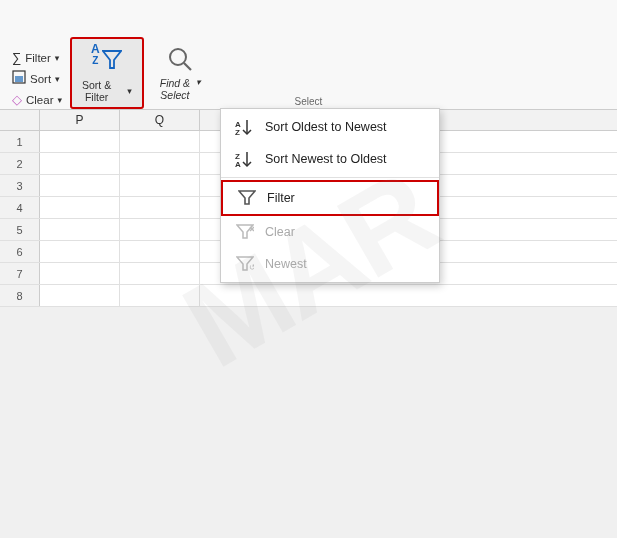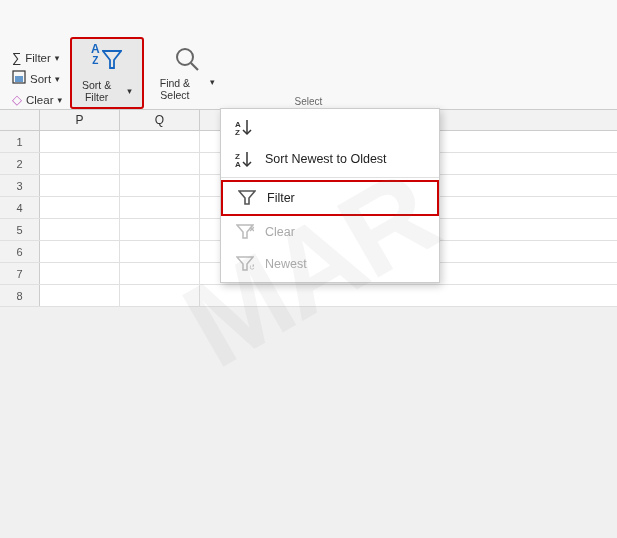--- a/index.html
+++ b/index.html
@@ -316,21 +316,21 @@
     </div>
   </button>
 
   <button class="find-select-btn">
     <div>
       <svg width="28" height="30" viewBox="0 0 28 30">
         <circle cx="12" cy="12" r="8" fill="none" stroke="#666" stroke-width="2"></circle>
         <line x1="18" y1="18" x2="25" y2="25" stroke="#666" stroke-width="2.2"></line>
       </svg>
     </div>
-    <div style="display:flex;gap:20px;">
+    <div style="display:flex;gap:6px;font-style:italic;">
       <span style="font-size:10.5px;">Find &amp;<br>Select</span>
       <span style="font-size:9px;">▾</span>
     </div>
   </button>
 
   <div class="editing-section-label">
     <span>Select</span>
   </div>
 </div>
 
@@ -338,20 +338,21 @@
 
   <div class="menu-item">
     <span class="menu-icon">
       <svg width="20" height="18" viewBox="0 0 20 18">
         <text x="0" y="9" font-size="8" font-weight="bold" fill="#333">A</text>
         <text x="0" y="17" font-size="8" font-weight="bold" fill="#333">Z</text>
         <line x1="12" y1="2" x2="12" y2="16" stroke="#333" stroke-width="1.5"></line>
         <polyline points="8,12 12,16 16,12" fill="none" stroke="#333" stroke-width="1.5"></polyline>
       </svg>
     </span>
+    <span>Sort Oldest to Newest</span>
   </div>
 
   <div class="menu-item">
     <span class="menu-icon">
       <svg width="20" height="18" viewBox="0 0 20 18">
         <text x="0" y="9" font-size="8" font-weight="bold" fill="#333">Z</text>
         <text x="0" y="17" font-size="8" font-weight="bold" fill="#333">A</text>
         <line x1="12" y1="2" x2="12" y2="16" stroke="#333" stroke-width="1.5"></line>
         <polyline points="8,12 12,16 16,12" fill="none" stroke="#333" stroke-width="1.5"></polyline>
       </svg>

